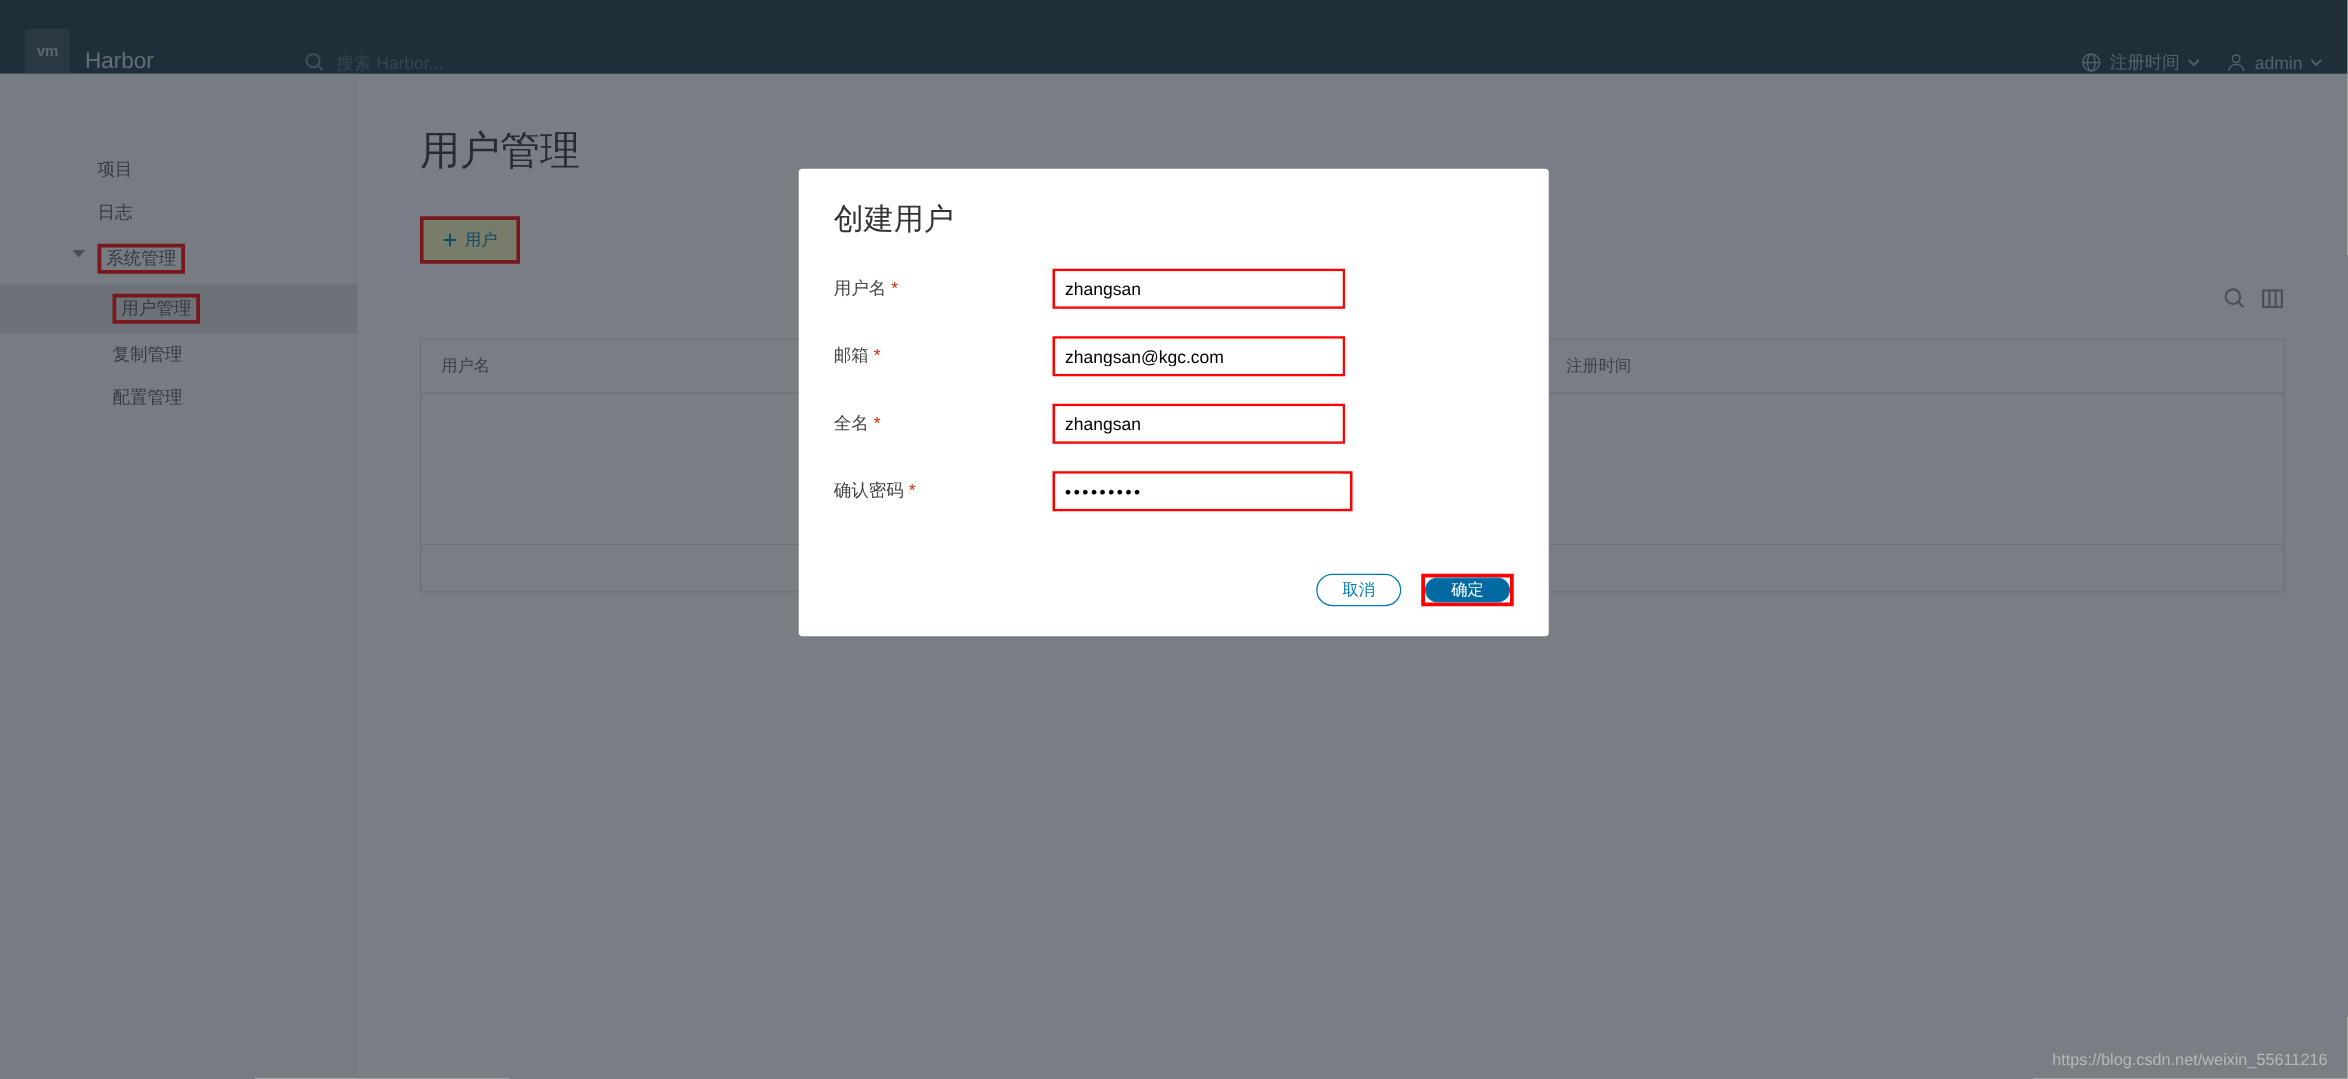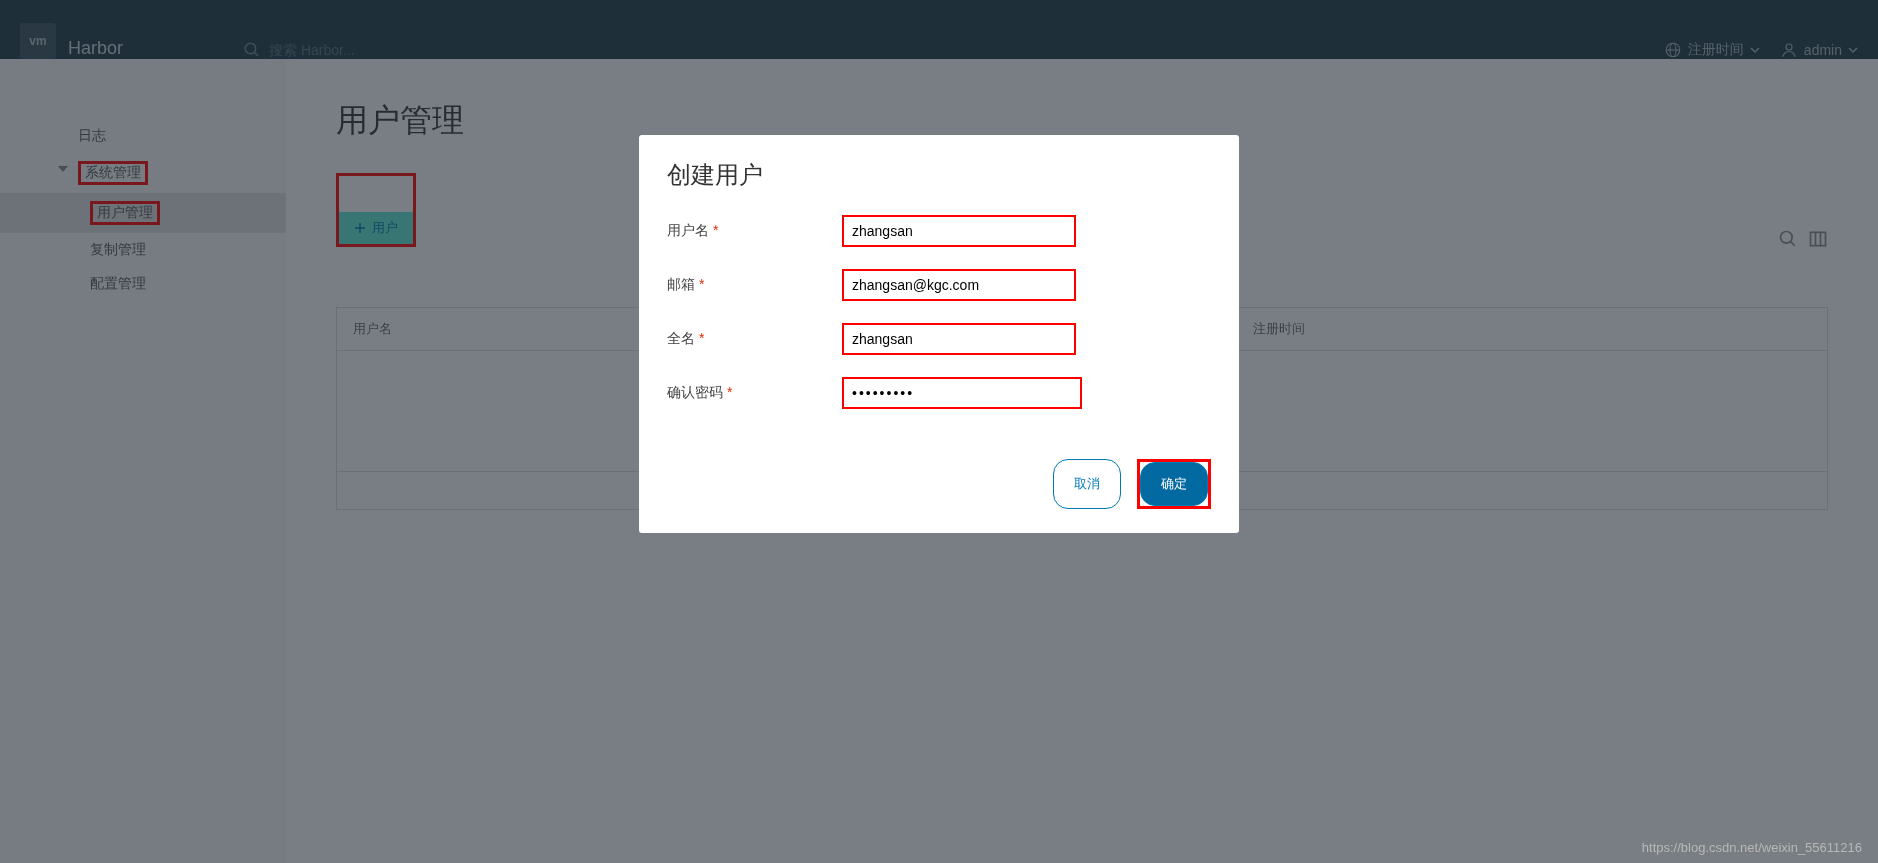--- a/index.html
+++ b/index.html
@@ -26,21 +26,21 @@
     .nav-item.top-level { padding-left: 78px; }
     .nav-item.parent { padding-left: 78px; }
     .nav-item.parent::before { content: ''; position: absolute; left: 58px; top: 13px; width: 0; height: 0; border-left: 5px solid transparent; border-right: 5px solid transparent; border-top: 6px solid #888; transform: rotate(0deg); }
     .nav-item.child { padding-left: 90px; }
     .nav-item.active { background: #e0e0e0; }
     .anno-red { border: 3px solid #f00; display: inline-block; }
     
     
     .main { flex: 1; padding: 40px 50px; position: relative; }
     .page-title { font-size: 32px; color: #333; margin-bottom: 30px; font-weight: normal; }
-    .add-user-btn { display: inline-flex; align-items: center; gap: 6px; padding: 6px 14px; background: #5eead4; color: #0079b8; border: 1px solid transparent; cursor: pointer; font-size: 13px; margin-top: 36px; }
+    .add-user-btn { display: inline-flex; align-items: center; gap: 6px; padding: 6px 14px; background: #fef9c3; color: #0079b8; border: 1px solid transparent; cursor: pointer; font-size: 13px; }
     .add-user-btn-wrap { display: inline-block; }
     .table-tools { position: absolute; right: 50px; top: 170px; display: flex; gap: 10px; }
     .tool-icon { width: 20px; height: 20px; cursor: pointer; color: #888; }
     
     .table { width: 100%; border: 1px solid #ddd; margin-top: 60px; }
     .table-header { display: flex; border-bottom: 1px solid #ddd; padding: 12px 16px; font-size: 13px; color: #666; }
     .th-name { flex: 0 0 900px; }
     .th-time { flex: 1; }
     .table-body { height: 120px; }
     .table-footer { border-top: 1px solid #ddd; padding: 10px 16px; text-align: center; font-size: 12px; color: #888; }
@@ -52,21 +52,21 @@
     .form-row { display: flex; align-items: center; margin-bottom: 22px; }
     .form-label { width: 175px; font-size: 14px; color: #444; }
     .req { color: #e62700; margin-left: 4px; }
     .form-input-wrap { flex: 1; }
     .form-input { width: 290px; border: none; border-bottom: 1px solid #ccc; padding: 6px 8px; font-size: 14px; outline: none; }
     .input-anno-red { border: 2px solid #f00; display: inline-block; padding: 0; }
     .input-anno-red .form-input { border-bottom: none; width: 230px; padding: 6px 8px; }
     .form-input.pw { letter-spacing: 2px; }
     
     .modal-actions { display: flex; justify-content: flex-end; gap: 16px; margin-top: 50px; }
-    .btn { padding: 12px 20px; font-size: 13px; border-radius: 15px; cursor: pointer; }
+    .btn { padding: 0 20px; font-size: 13px; border-radius: 15px; cursor: pointer; }
     .btn-cancel { background: #fff; border: 1px solid #0079b8; color: #0079b8; }
     .btn-ok { background: #0369a1; border: 1px solid #0079b8; color: #fff; }
     .btn-ok-wrap { border: 3px solid #f00; display: inline-block; }
     
     .watermark { position: absolute; bottom: 8px; right: 16px; font-size: 13px; color: #b8b8b8; }
     
     svg { display: block; }
   </style>
 </head>
 <body>
@@ -104,20 +104,21 @@
         <svg width="10" height="10" viewBox="0 0 10 10">
             <path d="M1 3 L5 7 L9 3" fill="none" stroke="#a9b6be" stroke-width="1.5"></path>
           </svg>
       </div>
     </div>
   </div>
 
   <div class="body-layout">
 
     <div class="sidebar">
+      <div class="nav-item top-level">项目</div>
       <div class="nav-item top-level">日志</div>
       <div class="nav-item parent"><span class="anno-red" style="padding:0 4px">系统管理</span></div>
       <div class="nav-item child active"><span class="anno-red" style="padding:0 4px">用户管理</span></div>
       <div class="nav-item child">复制管理</div>
       <div class="nav-item child">配置管理</div>
     </div>
 
     <div class="main">
       <h1 class="page-title">用户管理</h1>
       <span class="anno-red add-user-btn-wrap">

